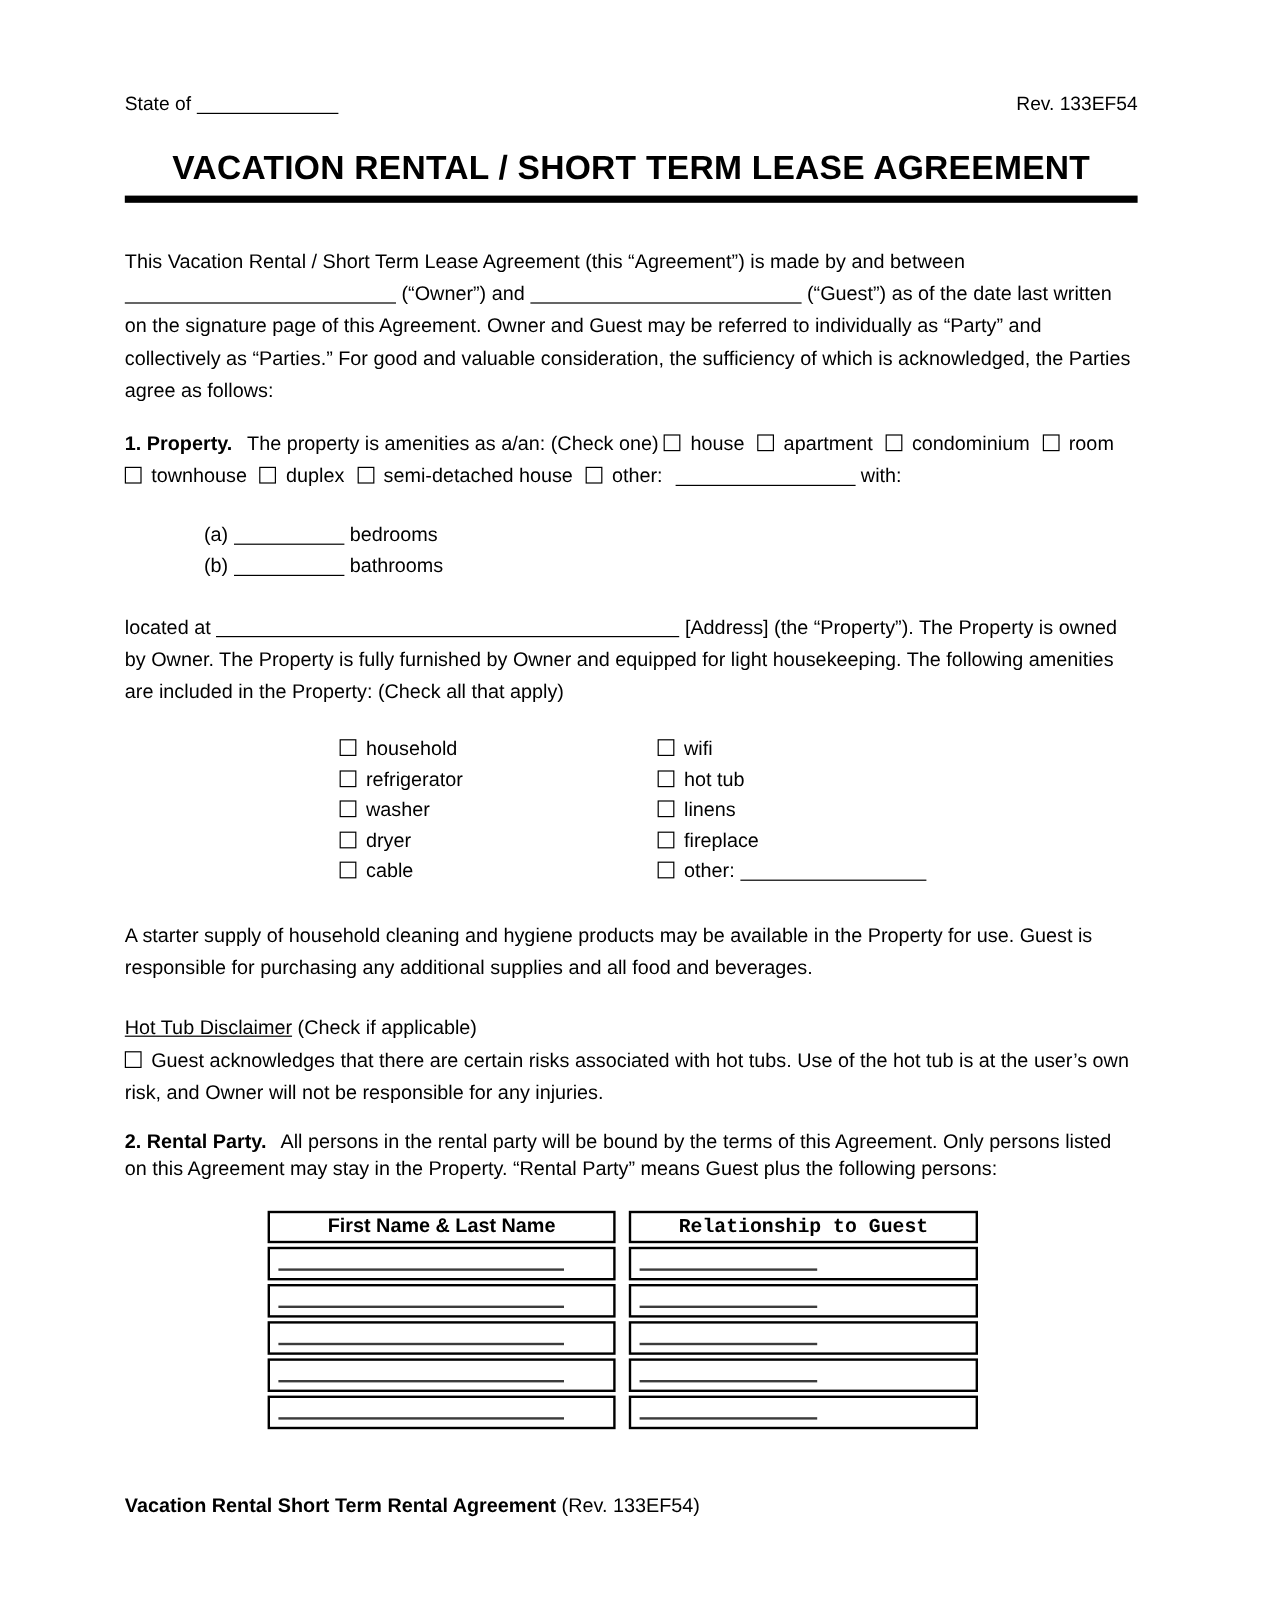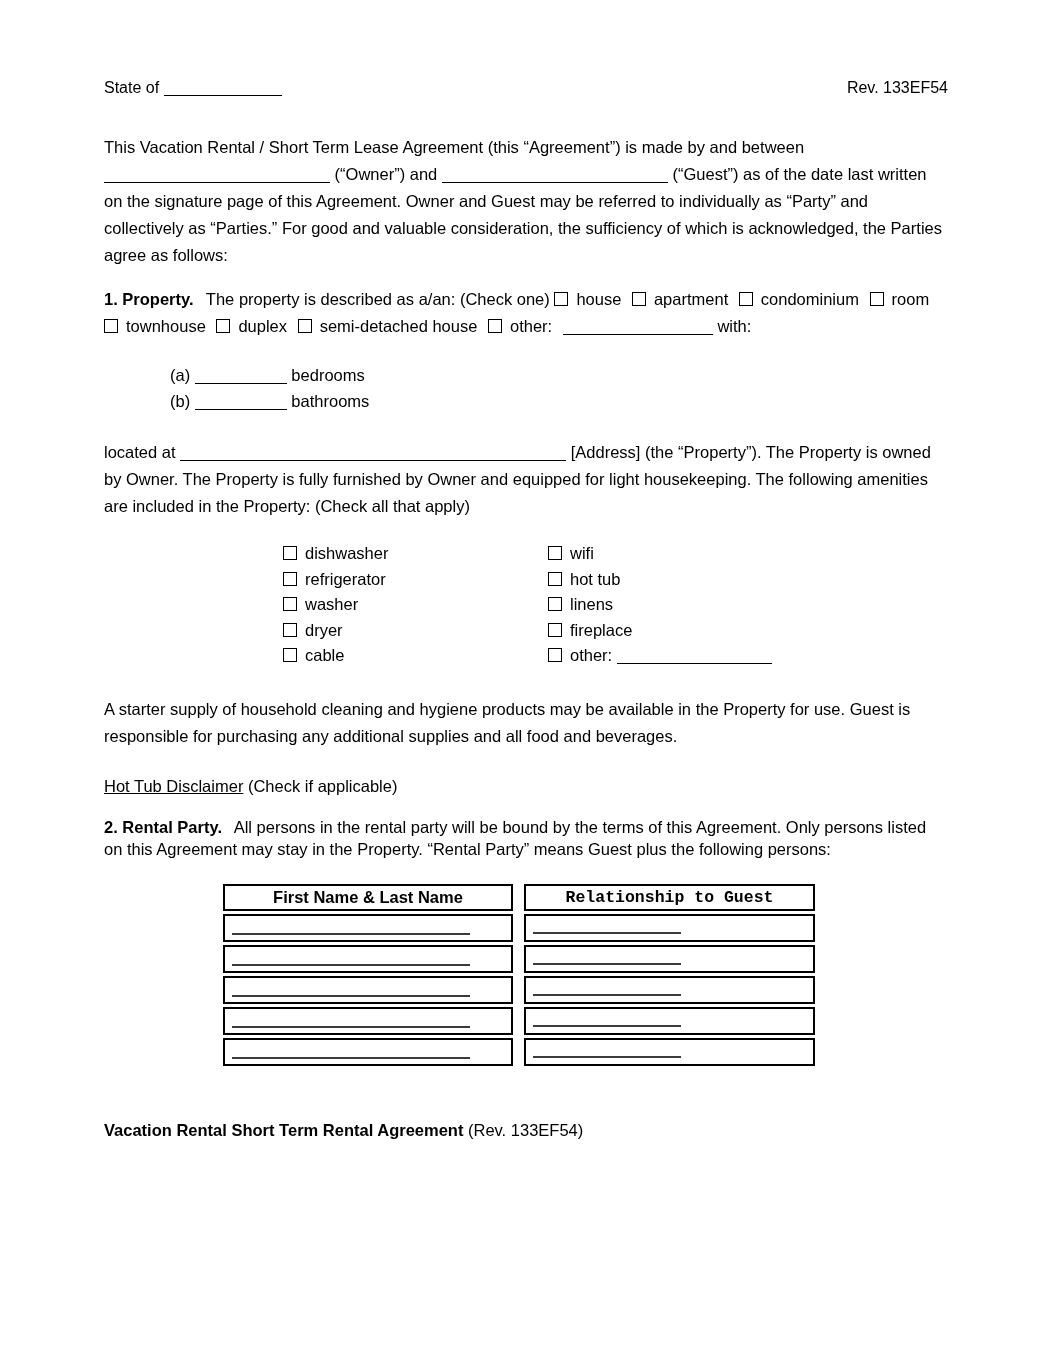--- a/index.html
+++ b/index.html
@@ -52,32 +52,33 @@
 <div class="page">
 
   <div class="header-row">
     <span>
       <span>State of</span>
       <span class="blank w118"></span>
     </span>
     <span>Rev. 133EF54</span>
   </div>
 
+  <div class="doc-title">VACATION RENTAL / SHORT TERM LEASE AGREEMENT</div>
 
   <p class="para intro">
     <span>This Vacation Rental / Short Term Lease Agreement (this “Agreement”) is made by and between</span>
     <span class="blank w226"></span>
     <span>(“Owner”) and</span>
     <span class="blank w226"></span>
     <span>(“Guest”) as of the date last written on the signature page of this Agreement. Owner and Guest may be referred to individually as “Party” and collectively as “Parties.” For good and valuable consideration, the sufficiency of which is acknowledged, the Parties agree as follows:</span>
   </p>
 
   <p class="para sec">
     <span class="sec-num">1. Property.</span>
-    <span>The property is described as a/an: (Check one)</span>
+    <span>The property is amenities as a/an: (Check one)</span>
     <span class="opt"><span class="cb"></span><span>house</span></span>
     <span class="opt"><span class="cb"></span><span>apartment</span></span>
     <span class="opt"><span class="cb"></span><span>condominium</span></span>
     <span class="opt"><span class="cb"></span><span>room</span></span>
     <span class="opt"><span class="cb"></span><span>townhouse</span></span>
     <span class="opt"><span class="cb"></span><span>duplex</span></span>
     <span class="opt"><span class="cb"></span><span>semi-detached house</span></span>
     <span class="opt"><span class="cb"></span><span>other:</span></span>
     <span class="blank w150"></span>
     <span>with:</span>
@@ -97,40 +98,43 @@
   </div>
 
   <p class="para located">
     <span>located at</span>
     <span class="blank w386"></span>
     <span>[Address] (the “Property”). The Property is owned by Owner. The Property is fully furnished by Owner and equipped for light housekeeping. The following amenities are included in the Property: (Check all that apply)</span>
   </p>
 
   <div class="amenities">
     <div class="amen-col1">
-      <div><span class="cb"></span><span>dishwasher</span></div>
+      <div><span class="cb"></span><span>household</span></div>
       <div><span class="cb"></span><span>refrigerator</span></div>
       <div><span class="cb"></span><span>washer</span></div>
       <div><span class="cb"></span><span>dryer</span></div>
       <div><span class="cb"></span><span>cable</span></div>
     </div>
     <div class="amen-col2">
       <div><span class="cb"></span><span>wifi</span></div>
       <div><span class="cb"></span><span>hot tub</span></div>
       <div><span class="cb"></span><span>linens</span></div>
       <div><span class="cb"></span><span>fireplace</span></div>
       <div><span class="cb"></span><span>other:</span> <span class="blank w155"></span></div>
     </div>
   </div>
 
   <p class="para supplies">A starter supply of household cleaning and hygiene products may be available in the Property for use. Guest is responsible for purchasing any additional supplies and all food and beverages.</p>
 
   <div class="para hot-tub">
     <div>
       <span class="ht-heading">Hot Tub Disclaimer</span><span> (Check if applicable)</span>
+    </div>
+    <div>
+      <span class="cb"></span><span>Guest acknowledges that there are certain risks associated with hot tubs. Use of the hot tub is at the user’s own risk, and Owner will not be responsible for any injuries.</span>
     </div>
   </div>
 
   <p class="rental">
     <span class="sec-num">2. Rental Party.</span>
     <span>All persons in the rental party will be bound by the terms of this Agreement. Only persons listed on this Agreement may stay in the Property. “Rental Party” means Guest plus the following persons:</span>
   </p>
 
   <div class="tables">
     <table class="t-left">

